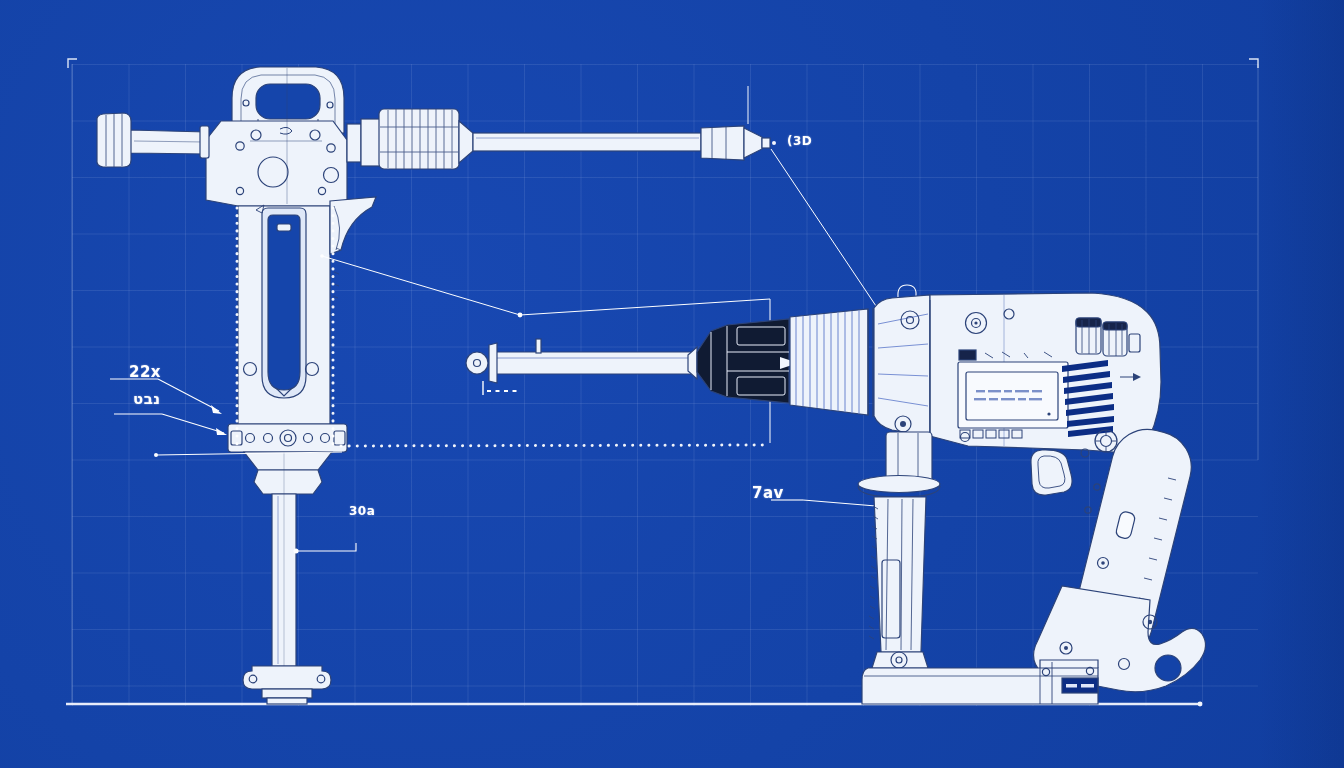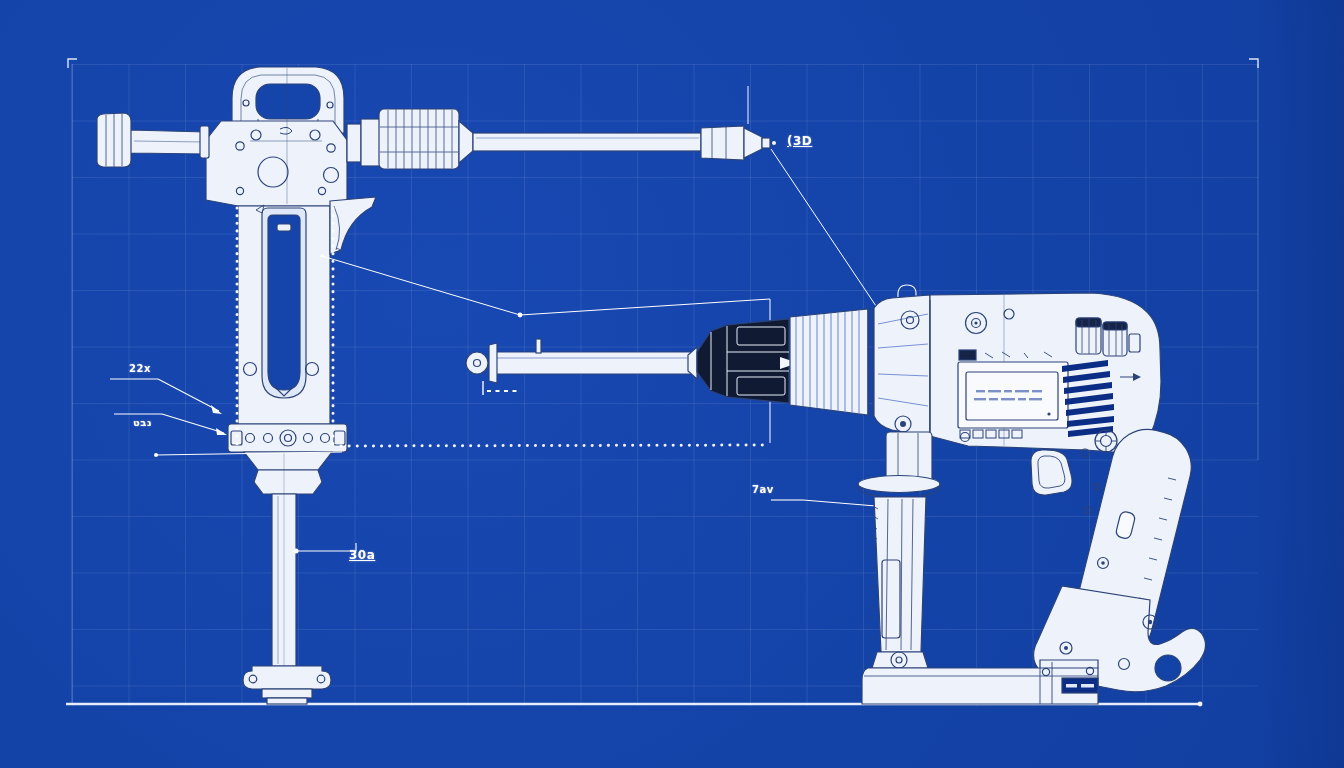--- a/index.html
+++ b/index.html
@@ -16,25 +16,25 @@
     background-size:56.5px 56.5px;
     pointer-events:none;
   }
   #shade-right{
     position:absolute;right:0;top:0;width:86px;height:768px;
     background:linear-gradient(to right, rgba(6,30,90,0) 0%, rgba(6,30,90,0.18) 100%);
     pointer-events:none;
   }
   svg{position:absolute;left:0;top:0;}
   .lbl{
-    position:absolute;color:#ffffff;font-weight:bold;font-size:10px;
+    position:absolute;color:#ffffff;font-weight:bold;font-size:15px;
     letter-spacing:0.5px;text-shadow:0 0 2px rgba(255,255,255,0.45);
     white-space:nowrap;user-select:none;
   }
-  .lbl.big{font-size:12px;text-decoration:underline;}
+  .lbl.big{font-size:12px;}
 </style>
 </head>
 <body>
 
 <div id="stage">
   <div id="grid"></div>
   <div id="shade-right"></div>
 
   <svg width="1344" height="768" viewBox="0 0 1344 768">
 
@@ -393,16 +393,16 @@
         <circle cx="1090" cy="671" r="3.6" fill="none"></circle>
         <rect x="1062" y="678" width="36" height="15" fill="#0c2d85"></rect>
         <rect x="1066" y="684" width="11" height="3.5" fill="#dfe7fa" stroke="none"></rect>
         <rect x="1081" y="684" width="13" height="3.5" fill="#dfe7fa" stroke="none"></rect>
       </g>
     </g>
   </svg>
 
   <div class="lbl big" style="left:787px;top:134px">(3D</div>
   <div class="lbl" style="left:129px;top:363px">22x</div>
-  <div class="lbl" style="left:133px;top:417px">נבט</div>
-  <div class="lbl big" style="left:349px;top:548px">30a</div>
+  <div class="lbl" style="left:133px;top:390px">נבט</div>
+  <div class="lbl big" style="left:349px;top:504px">30a</div>
   <div class="lbl" style="left:752px;top:484px">7av</div>
 </div>
 
 </body></html>

